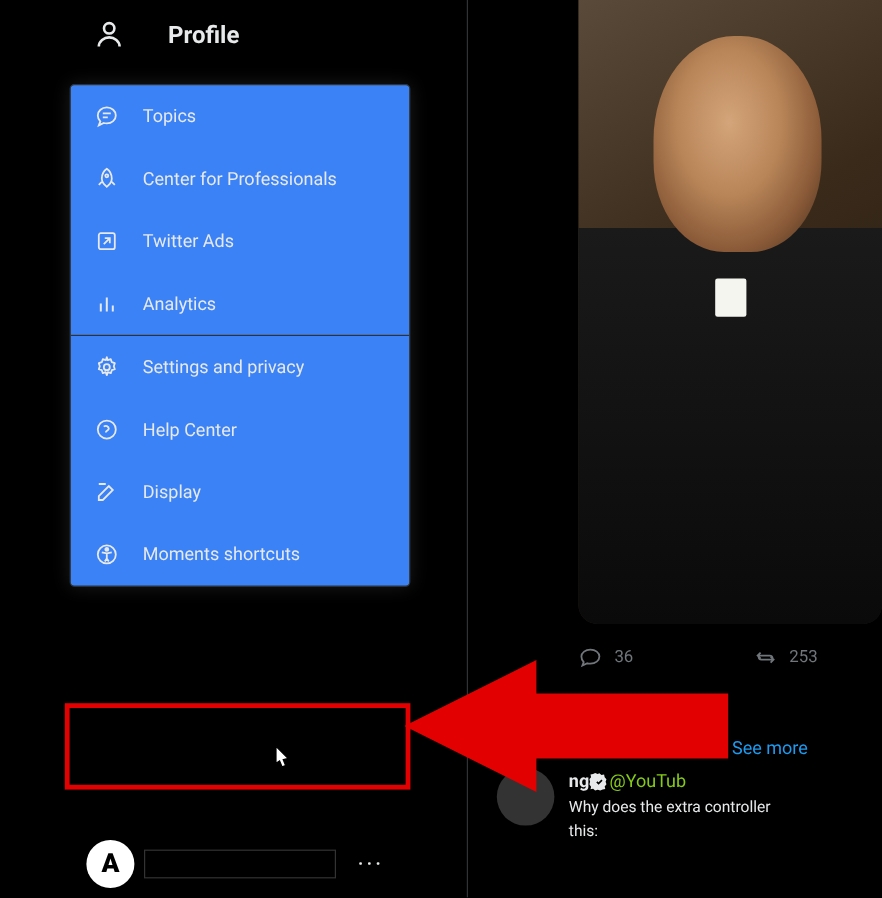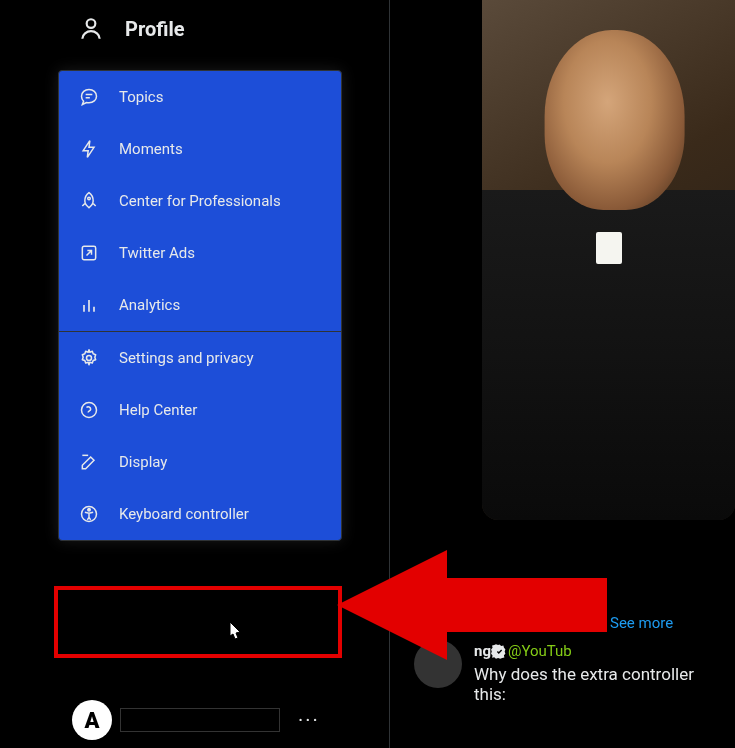--- a/index.html
+++ b/index.html
@@ -17,33 +17,33 @@
       left: 0;
       top: 0;
       width: 390px;
       height: 100%;
       background: #000;
       border-right: 1px solid #2f3336;
     }
     .nav-profile {
       display: flex;
       align-items: center;
-      gap: 21px;
+      gap: 36px;
       padding: 16px 0 16px 78px;
       font-size: 20px;
       font-weight: 700;
       cursor: pointer;
     }
     .nav-profile svg { width: 26px; height: 26px; }
     .more-menu {
       position: absolute;
       left: 58px;
       top: 70px;
       width: 284px;
-      background: #1d4ed8;
+      background: #3b82f6;
       border: 1px solid #2f3336;
       border-radius: 4px;
       box-shadow: 0 0 15px rgba(255,255,255,0.1);
     }
     .menu-item {
       display: flex;
       align-items: center;
       gap: 20px;
       padding: 16px 20px;
       font-size: 15px;
@@ -146,21 +146,21 @@
       position: absolute;
       left: 60px; top: 2px;
       display: flex; align-items: center; gap: 0;
       font-size: 15px;
     }
     .post-name { font-weight: 700; color: #e7e9ea; }
     .post-handle { color: #84cc16; }
     .post-text {
       position: absolute;
       left: 60px; top: 24px;
-      font-size: 17px;
+      font-size: 13px;
       color: #e7e9ea;
       line-height: 20px;
     }
     .bottom-bits {
       position: absolute;
       left: 72px;
       top: 700px;
       display: flex;
       align-items: center;
       gap: 8px;
@@ -206,28 +206,20 @@
         <svg viewBox="0 0 24 24" fill="none" stroke="#e7e9ea" stroke-width="1.8">
             <path d="M12 3c5 0 9 3.5 9 8s-4 8-9 8c-1 0-2-.1-3-.4L4 21l1.5-4C4 15.5 3 13.5 3 11c0-4.5 4-8 9-8z"></path>
             <path d="M8 9h8M8 13h5"></path>
           </svg>
       </span>
       <span>Topics</span>
     </div>
     <div class="menu-item">
       <span class="menu-icon">
         <svg viewBox="0 0 24 24" fill="none" stroke="#e7e9ea" stroke-width="1.8">
-            <path d="M13 2L5 14h6l-1 8 8-12h-6z"></path>
-          </svg>
-      </span>
-      <span>Moments</span>
-    </div>
-    <div class="menu-item">
-      <span class="menu-icon">
-        <svg viewBox="0 0 24 24" fill="none" stroke="#e7e9ea" stroke-width="1.8">
             <path d="M12 2c3 2 5 6 5 10 0 2-1 4-2 5l-3 3-3-3c-1-1-2-3-2-5 0-4 2-8 5-10z"></path>
             <circle cx="12" cy="9" r="1.5"></circle>
             <path d="M7 15l-3 3M17 15l3 3"></path>
           </svg>
       </span>
       <span>Center for Professionals</span>
     </div>
     <div class="menu-item">
       <span class="menu-icon">
         <svg viewBox="0 0 24 24" fill="none" stroke="#e7e9ea" stroke-width="1.8">
@@ -276,40 +268,54 @@
       <span>Display</span>
     </div>
     <div class="menu-item">
       <span class="menu-icon">
         <svg viewBox="0 0 24 24" fill="none" stroke="#e7e9ea" stroke-width="1.8">
             <circle cx="12" cy="12" r="9"></circle>
             <circle cx="12" cy="7" r="1.5" fill="#e7e9ea"></circle>
             <path d="M7 10l5 1 5-1M12 11v5M10 19l2-3 2 3"></path>
           </svg>
       </span>
-      <span>Keyboard controller</span>
+      <span>Moments shortcuts</span>
     </div>
   </div>
 
   <div class="bottom-bits">
     <div class="avatar-circle">A</div>
     <div class="bottom-bar"></div>
     <span class="dots">···</span>
   </div>
 </div>
 
 <div class="content">
   <div class="post-img">
     <div class="priest-figure">
       <div class="priest-body"></div>
       <div class="priest-head"></div>
       <div class="priest-collar"></div>
     </div>
   </div>
 
+  <div class="actions">
+    <div class="action">
+      <svg viewBox="0 0 24 24" fill="none" stroke="#71767b" stroke-width="1.8">
+          <path d="M12 4c5 0 9 3 9 7s-4 7-9 7c-1 0-2-.1-3-.3L4 20l1.3-3.5C4 15.2 3 13.2 3 11c0-4 4-7 9-7z"></path>
+        </svg>
+      <span>36</span>
+    </div>
+    <div class="action" style="margin-left:52px;">
+      <svg viewBox="0 0 24 24" fill="none" stroke="#71767b" stroke-width="1.8">
+          <path d="M7 7l-3 3 3 3M4 10h12a3 3 0 013 3v1M17 17l3-3-3-3M20 14H8a3 3 0 01-3-3v-1"></path>
+        </svg>
+      <span>253</span>
+    </div>
+  </div>
 
   <div class="see-more">See more</div>
 
   <div class="next-post">
     <div class="avatar2"></div>
     <div class="post-header">
       <span class="post-name">ng</span>
       <svg width="17" height="17" viewBox="0 0 24 24" fill="#e7e9ea">
           <path d="M12 2l2.4 2.1 3.1-.7.7 3.1L20.3 9l-1 3 1 3-2.1 2.4.7 3.1-3.1.7L13 22.3l-3-1-3 1-2.4-2.1-3.1.7.7-3.1L.1 15l1-3-1-3 2.1-2.4-.7-3.1 3.1-.7L7 1.7l3 1z"></path>
           <path d="M9 12l2 2 4-4" stroke="#000" stroke-width="2" fill="none"></path>

